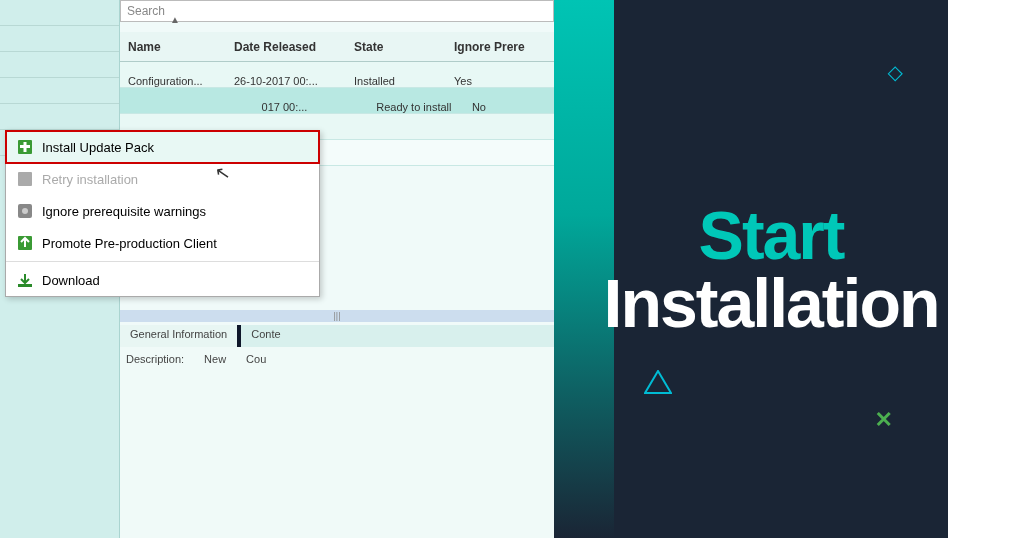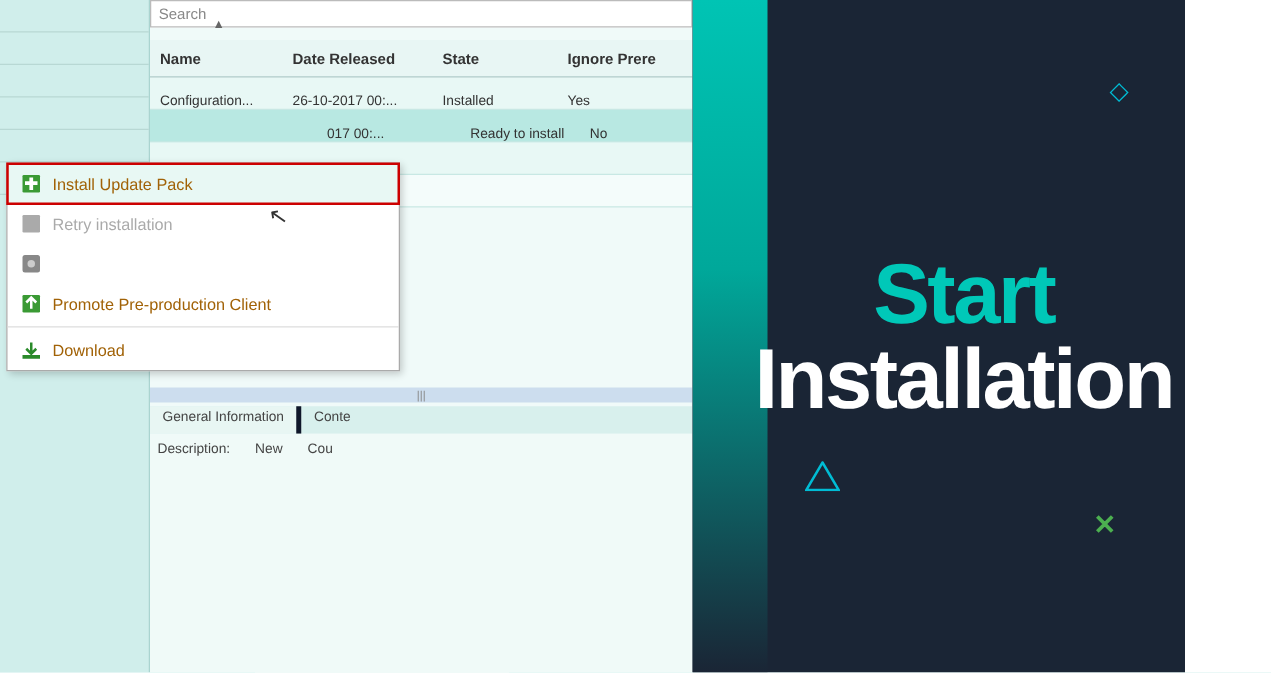--- a/index.html
+++ b/index.html
@@ -110,21 +110,21 @@
       box-shadow: 2px 2px 6px rgba(0,0,0,0.2);
       z-index: 10;
       font-size: 13px;
     }
 
     .menu-item {
       display: flex;
       align-items: center;
       padding: 6px 10px;
       cursor: pointer;
-      color: #a16207;
+      color: #000000;
       min-height: 32px;
       gap: 8px;
     }
 
     .menu-item-highlighted {
       background: #e8f8f4;
     }
 
     .menu-item.disabled {
       color: #aaa;
@@ -295,20 +295,21 @@
       <span>Retry installation</span>
     </div>
 
     <div class="menu-item">
       <span class="menu-icon">
         <svg width="16" height="16" viewBox="0 0 16 16">
           <rect width="14" height="14" x="1" y="1" fill="#888" rx="2"></rect>
           <circle cx="8" cy="8" r="3" fill="#ccc"></circle>
         </svg>
       </span>
+      <span>Ignore prerequisite warnings</span>
     </div>
 
     <div class="menu-item">
       <span class="menu-icon">
         <svg width="16" height="16" viewBox="0 0 16 16">
           <rect width="14" height="14" x="1" y="1" fill="#3a9a34" rx="1"></rect>
           <path d="M8 3 L8 12 M4 7 L8 3 L12 7" stroke="white" stroke-width="2" fill="none"></path>
         </svg>
       </span>
       <span>Promote Pre-production Client</span>

